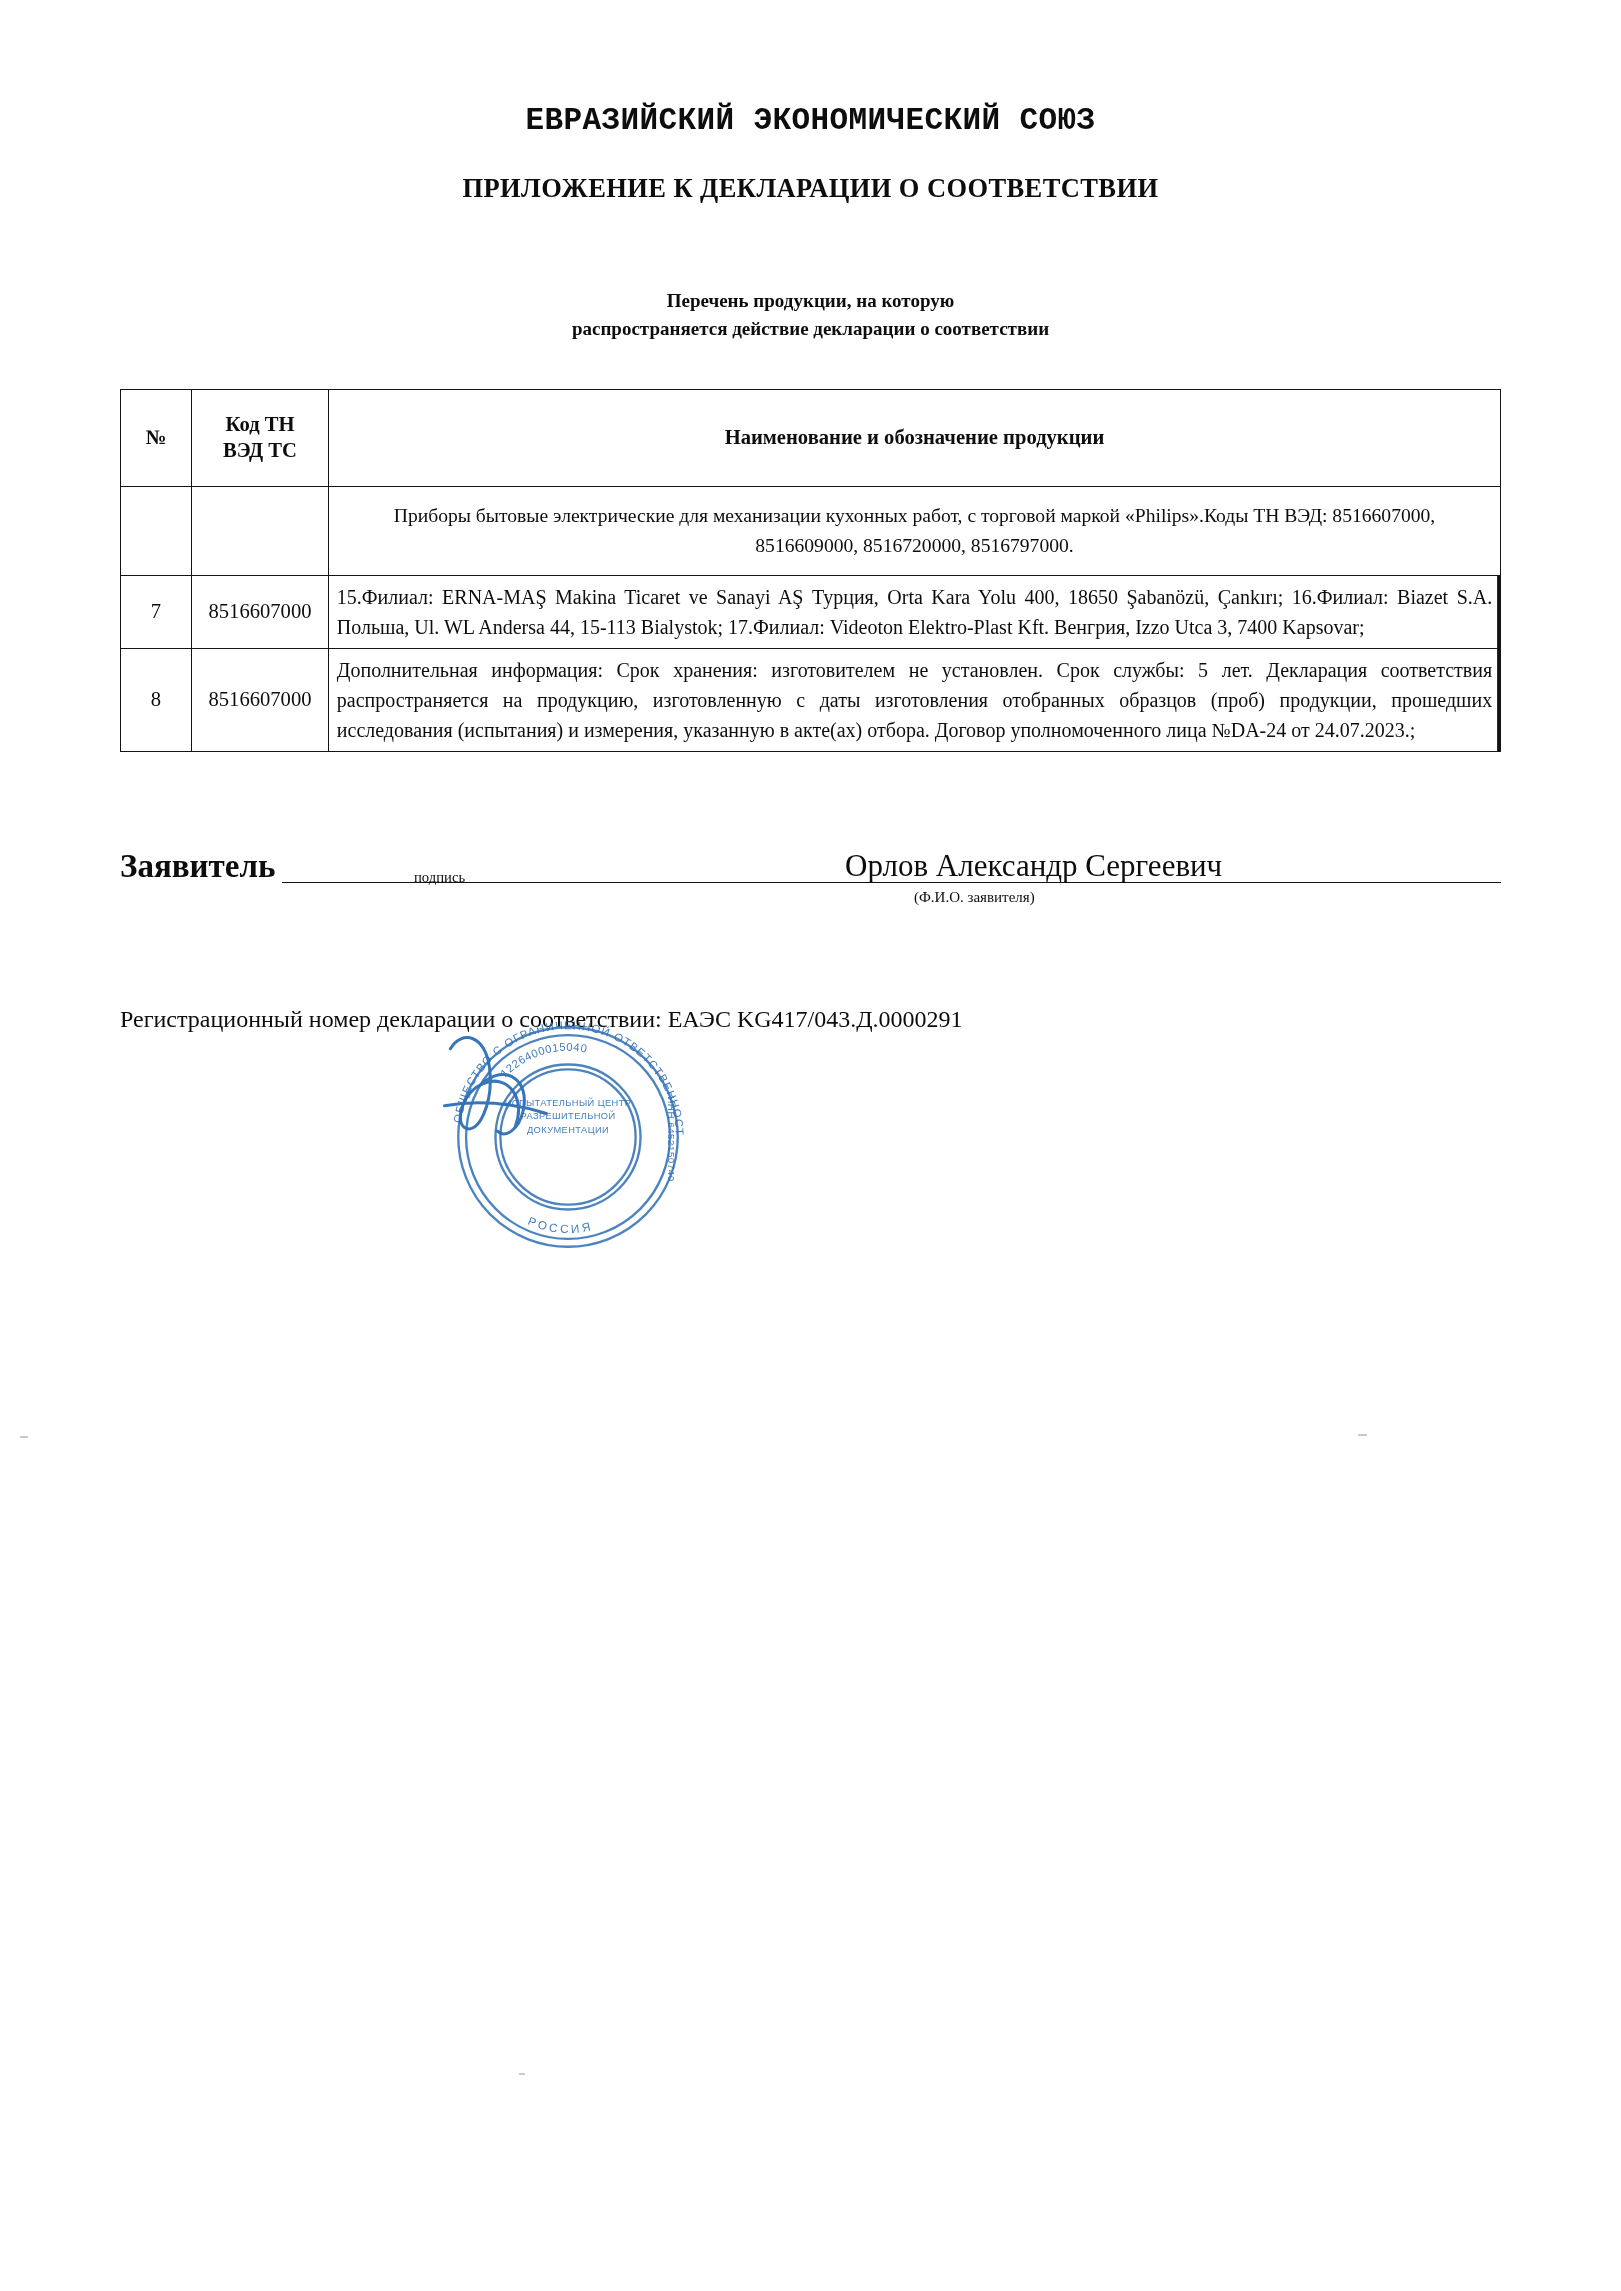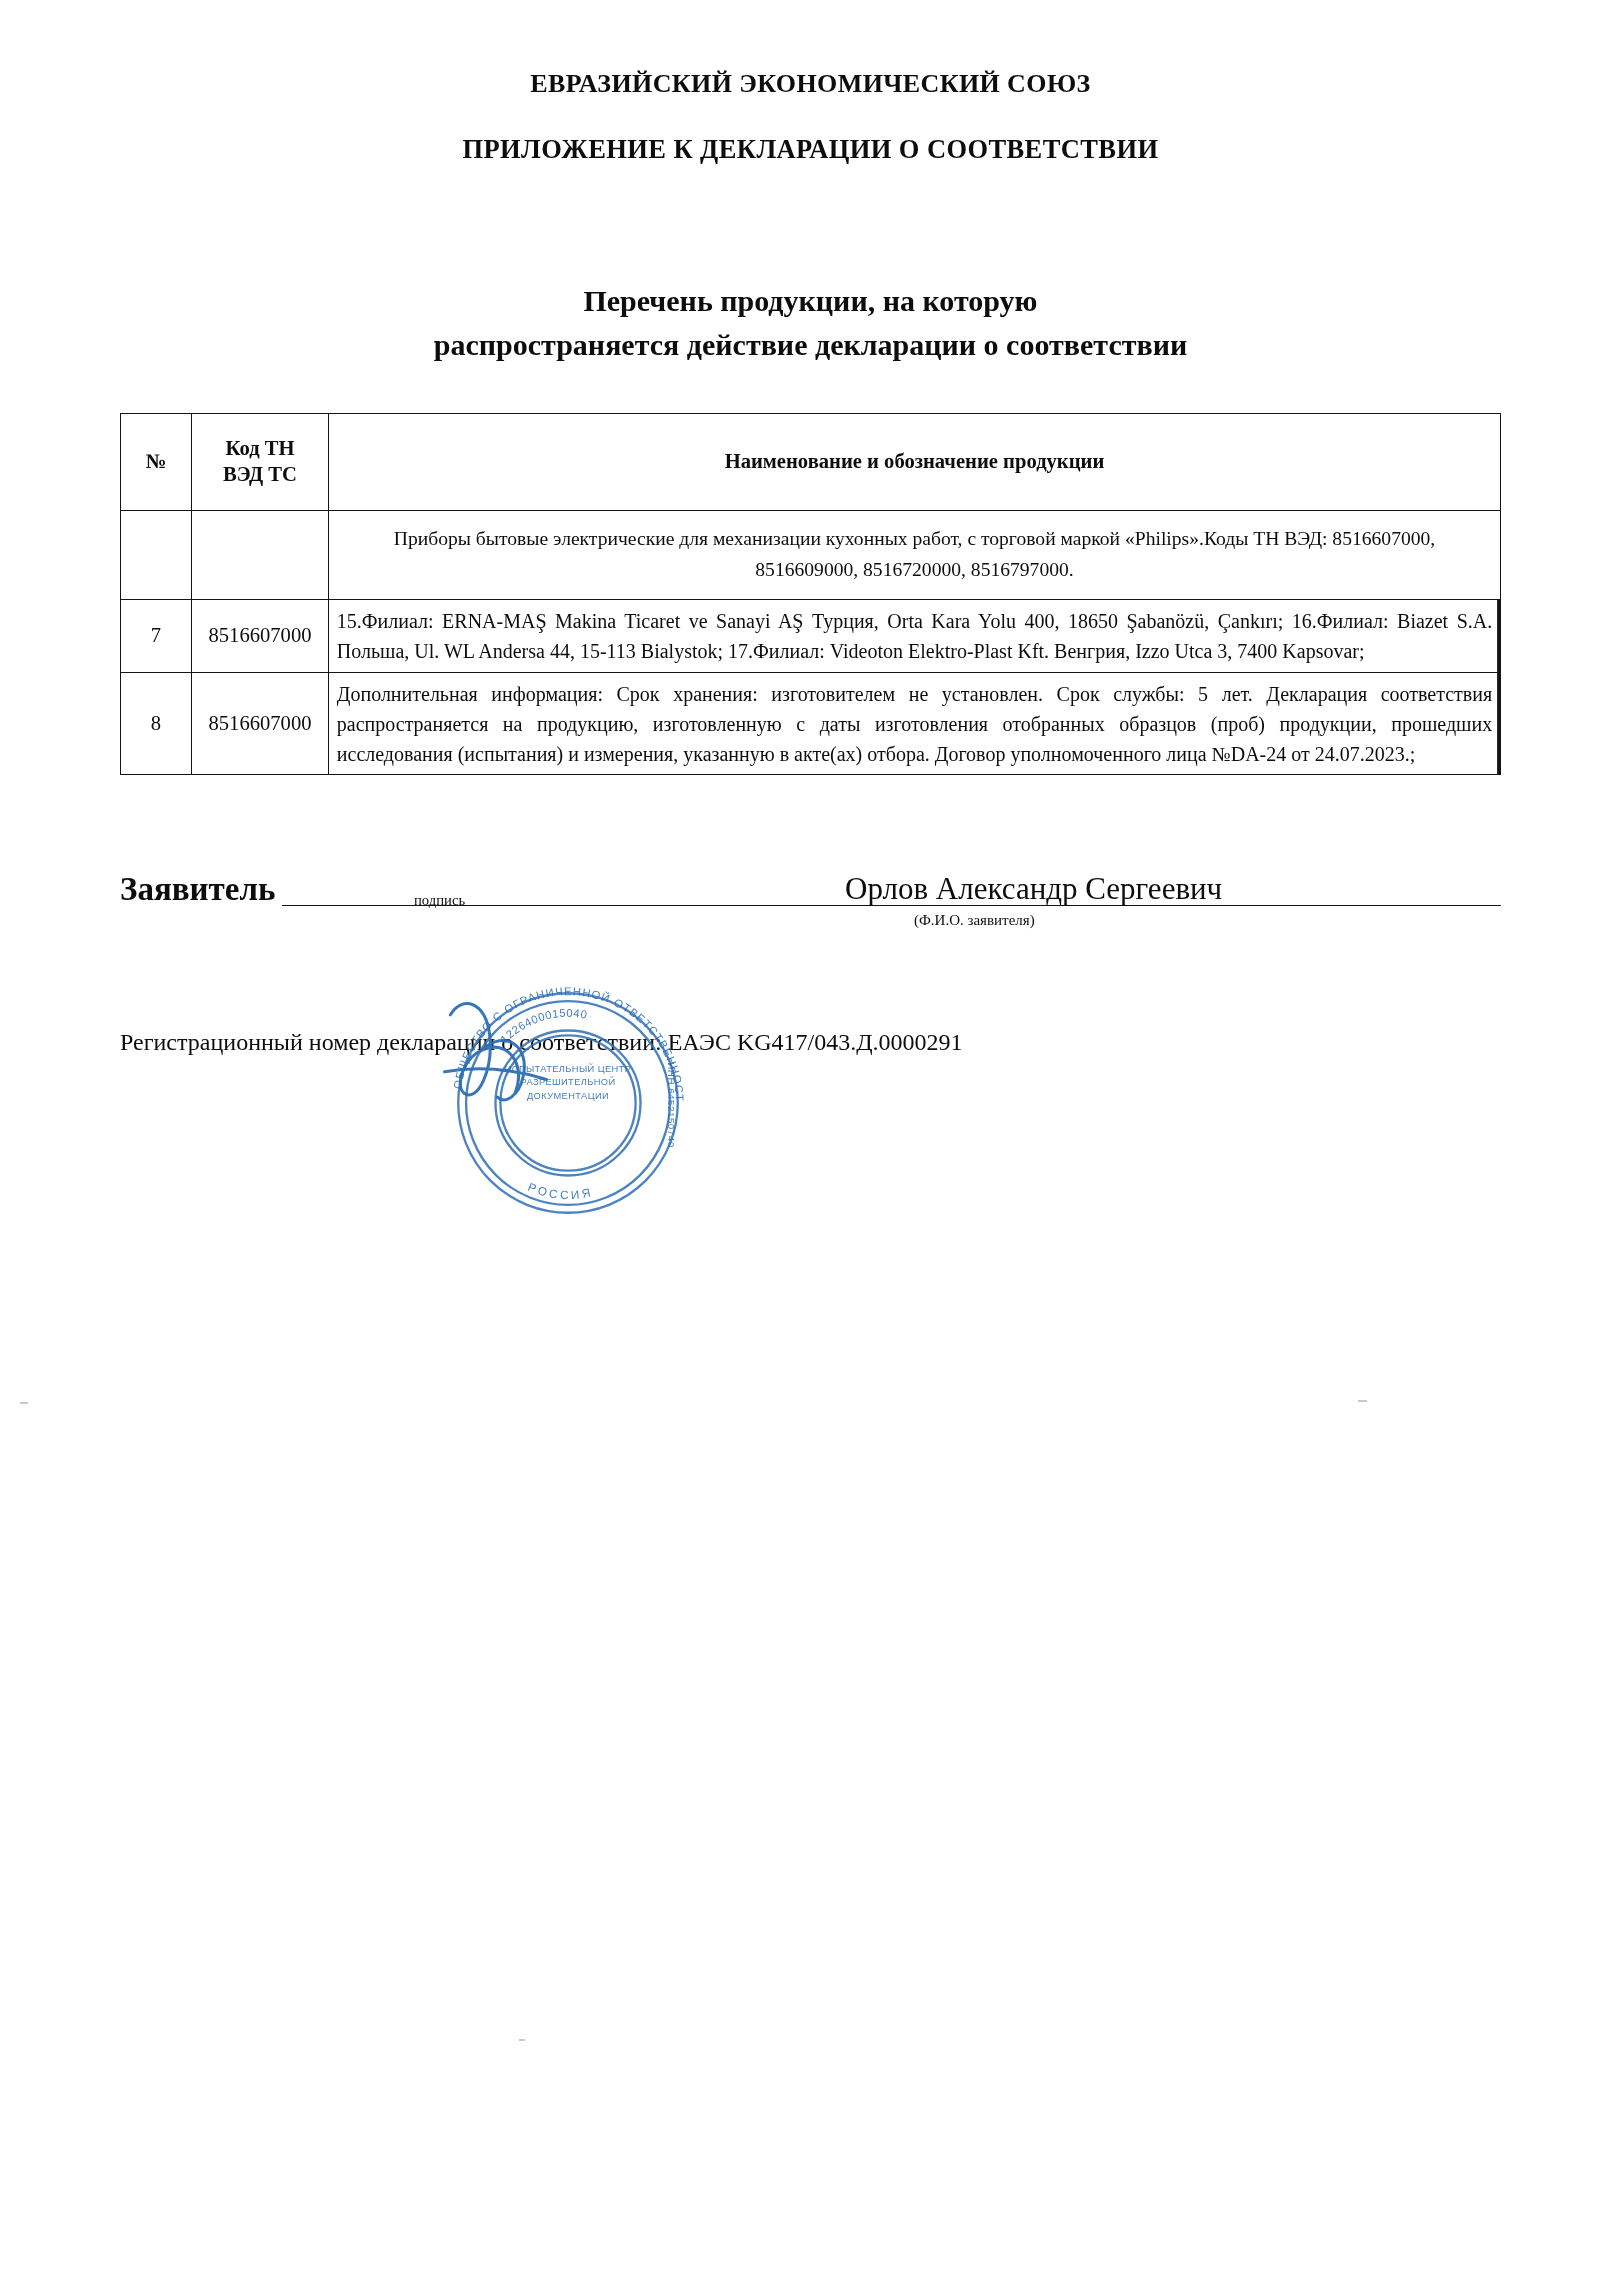--- a/index.html
+++ b/index.html
@@ -23,33 +23,34 @@
     padding: 0;
   }
 
   
   .hdr1, .hdr2 {
     text-align: center;
     font-weight: bold;
     letter-spacing: 0.4px;
   }
   .hdr1 {
-    font-size: 26px;
-    margin-top: 69px;
+    font-size: 31px;
+    margin-top: 103px;
+    font-family: Liberation Mono, monospace;
   }
   .hdr2 {
     font-size: 26.5px;
     margin-top: 35px;
   }
   .subtitle {
     text-align: center;
     font-weight: bold;
-    font-size: 30px;
+    font-size: 19px;
     line-height: 1.45;
-    margin-top: 114px;
+    margin-top: 83px;
   }
 
   
   .tbl-wrap {
     margin: 47px 120px 0 120px;
   }
   table.main {
     border-collapse: collapse;
     width: 100%;
     table-layout: fixed;

